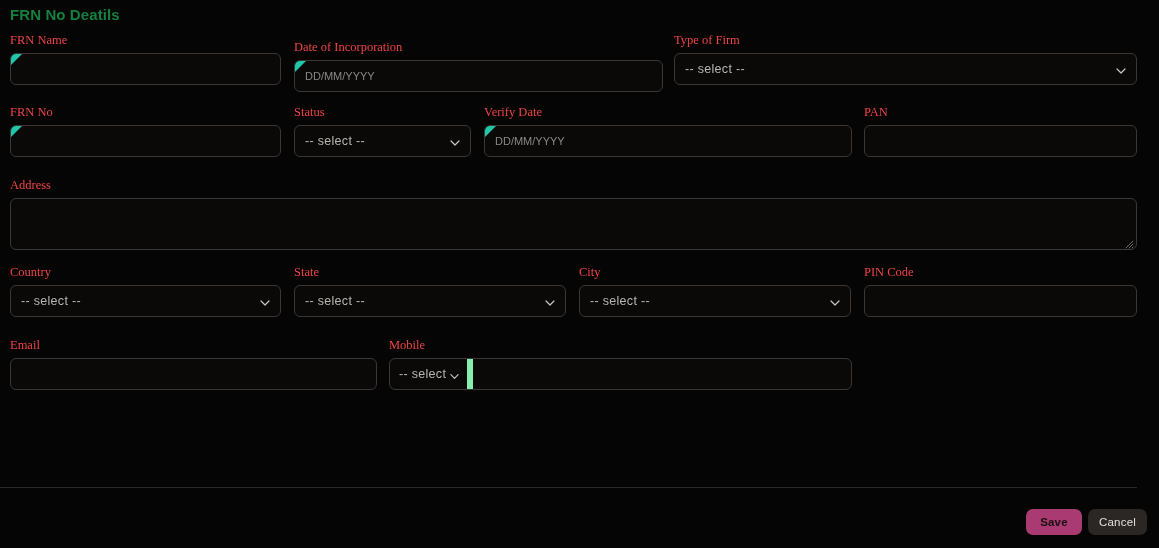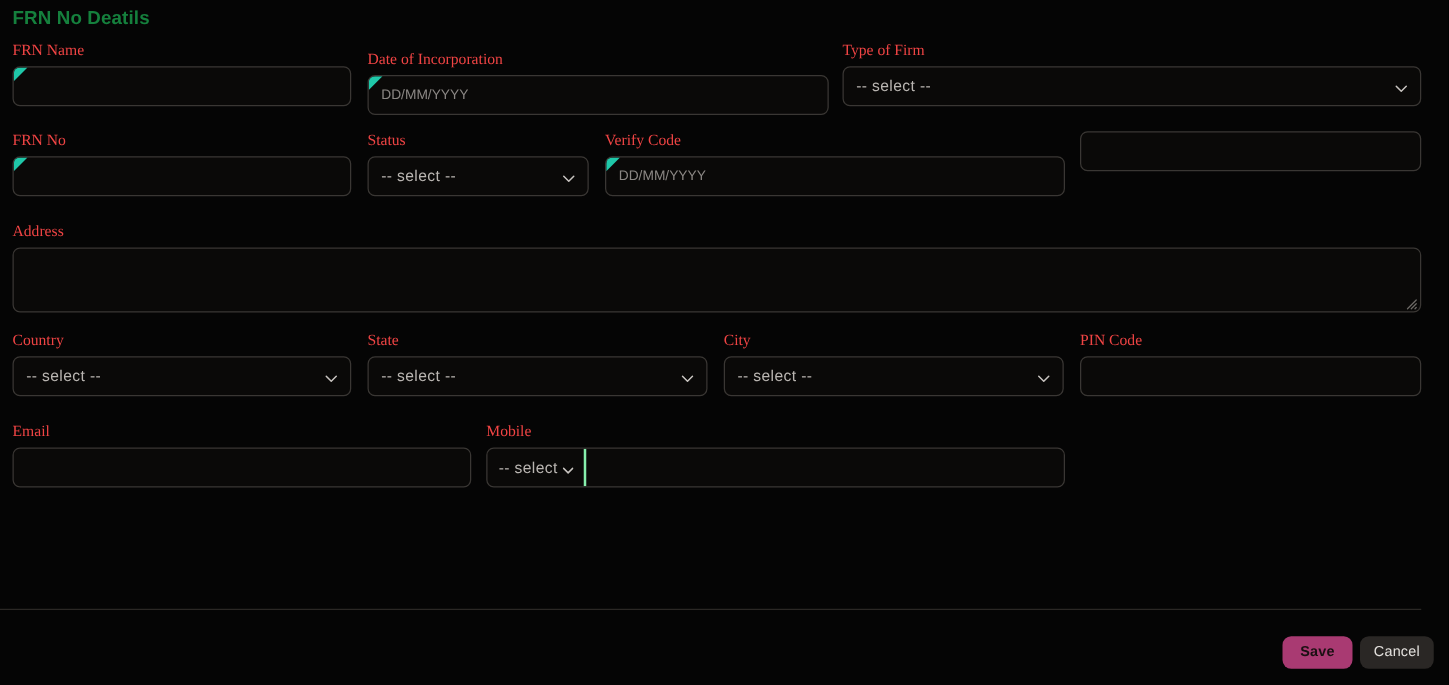--- a/index.html
+++ b/index.html
@@ -141,21 +141,21 @@
     overflow: hidden;
     box-sizing: border-box;
   }
   .seg-select {
     position: relative;
     display: flex;
     align-items: center;
     padding: 0 8px 0 9px;
     font-size: 12.5px;
     color: #b9b5b1;
-    border-right: 2px solid #86efac;
+    border-right: 6px solid #86efac;
     white-space: nowrap;
     letter-spacing: 0.3px;
   }
   .seg-select .mini-chev {
     margin-left: 4px;
     width: 9px;
     height: 9px;
     display: inline-block;
   }
   .seg-input {
@@ -262,27 +262,28 @@
           <span class="selval">-- select --</span>
           <span class="chev">
             <svg viewBox="0 0 10 10" width="10" height="10">
                 <path d="M1 3 L5 7 L9 3" fill="none" stroke="#c9c5c1" stroke-width="1.2" stroke-linecap="round" stroke-linejoin="round"></path>
               </svg>
           </span>
         </div>
       </div>
 
       <div class="field" style="left:484px; top:0; width:368px;">
-        <span class="lbl">Verify Code</span>
+        <span class="lbl">Verify Date</span>
         <div class="ctl req">
           <span class="ph">DD/MM/YYYY</span>
         </div>
       </div>
 
       <div class="field" style="left:864px; top:0; width:273px;">
+        <span class="lbl">PAN</span>
         <div class="ctl">
           <span class="ph"></span>
         </div>
       </div>
 
     </div>
 
     <div class="row" style="height:87px;">
       <div class="field" style="left:10px; top:0; width:1127px;">
         <span class="lbl">Address</span>

